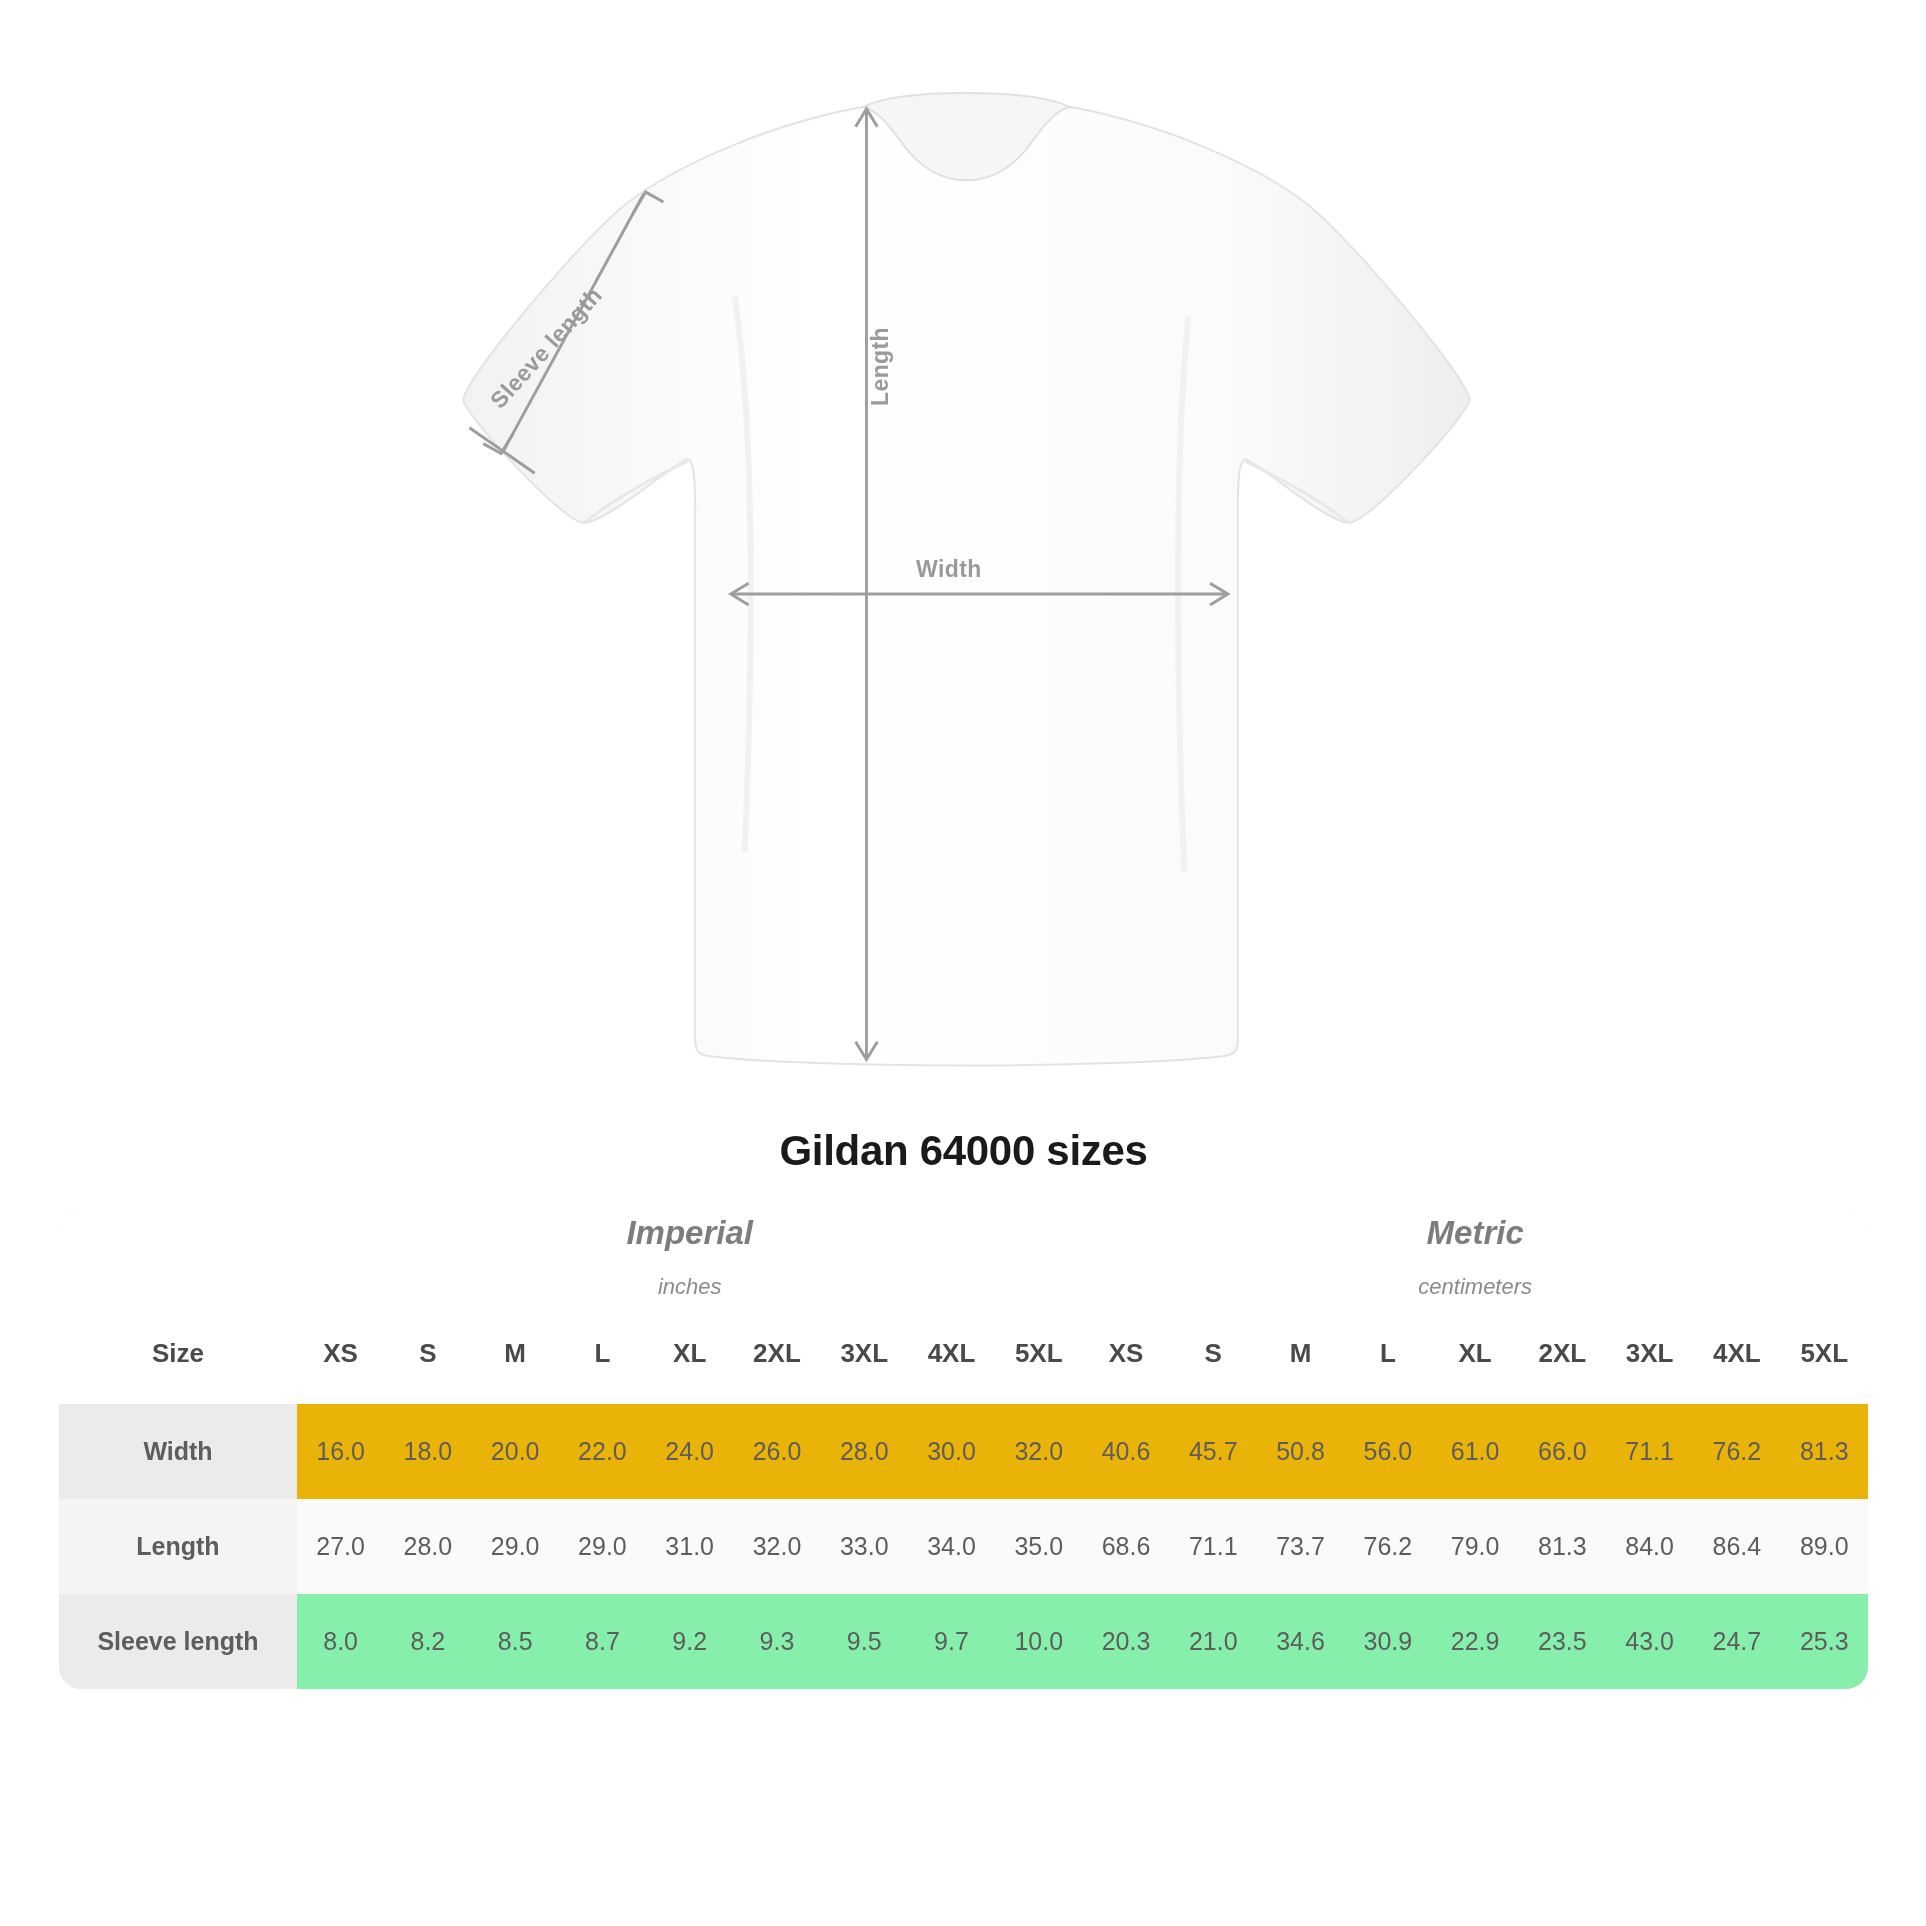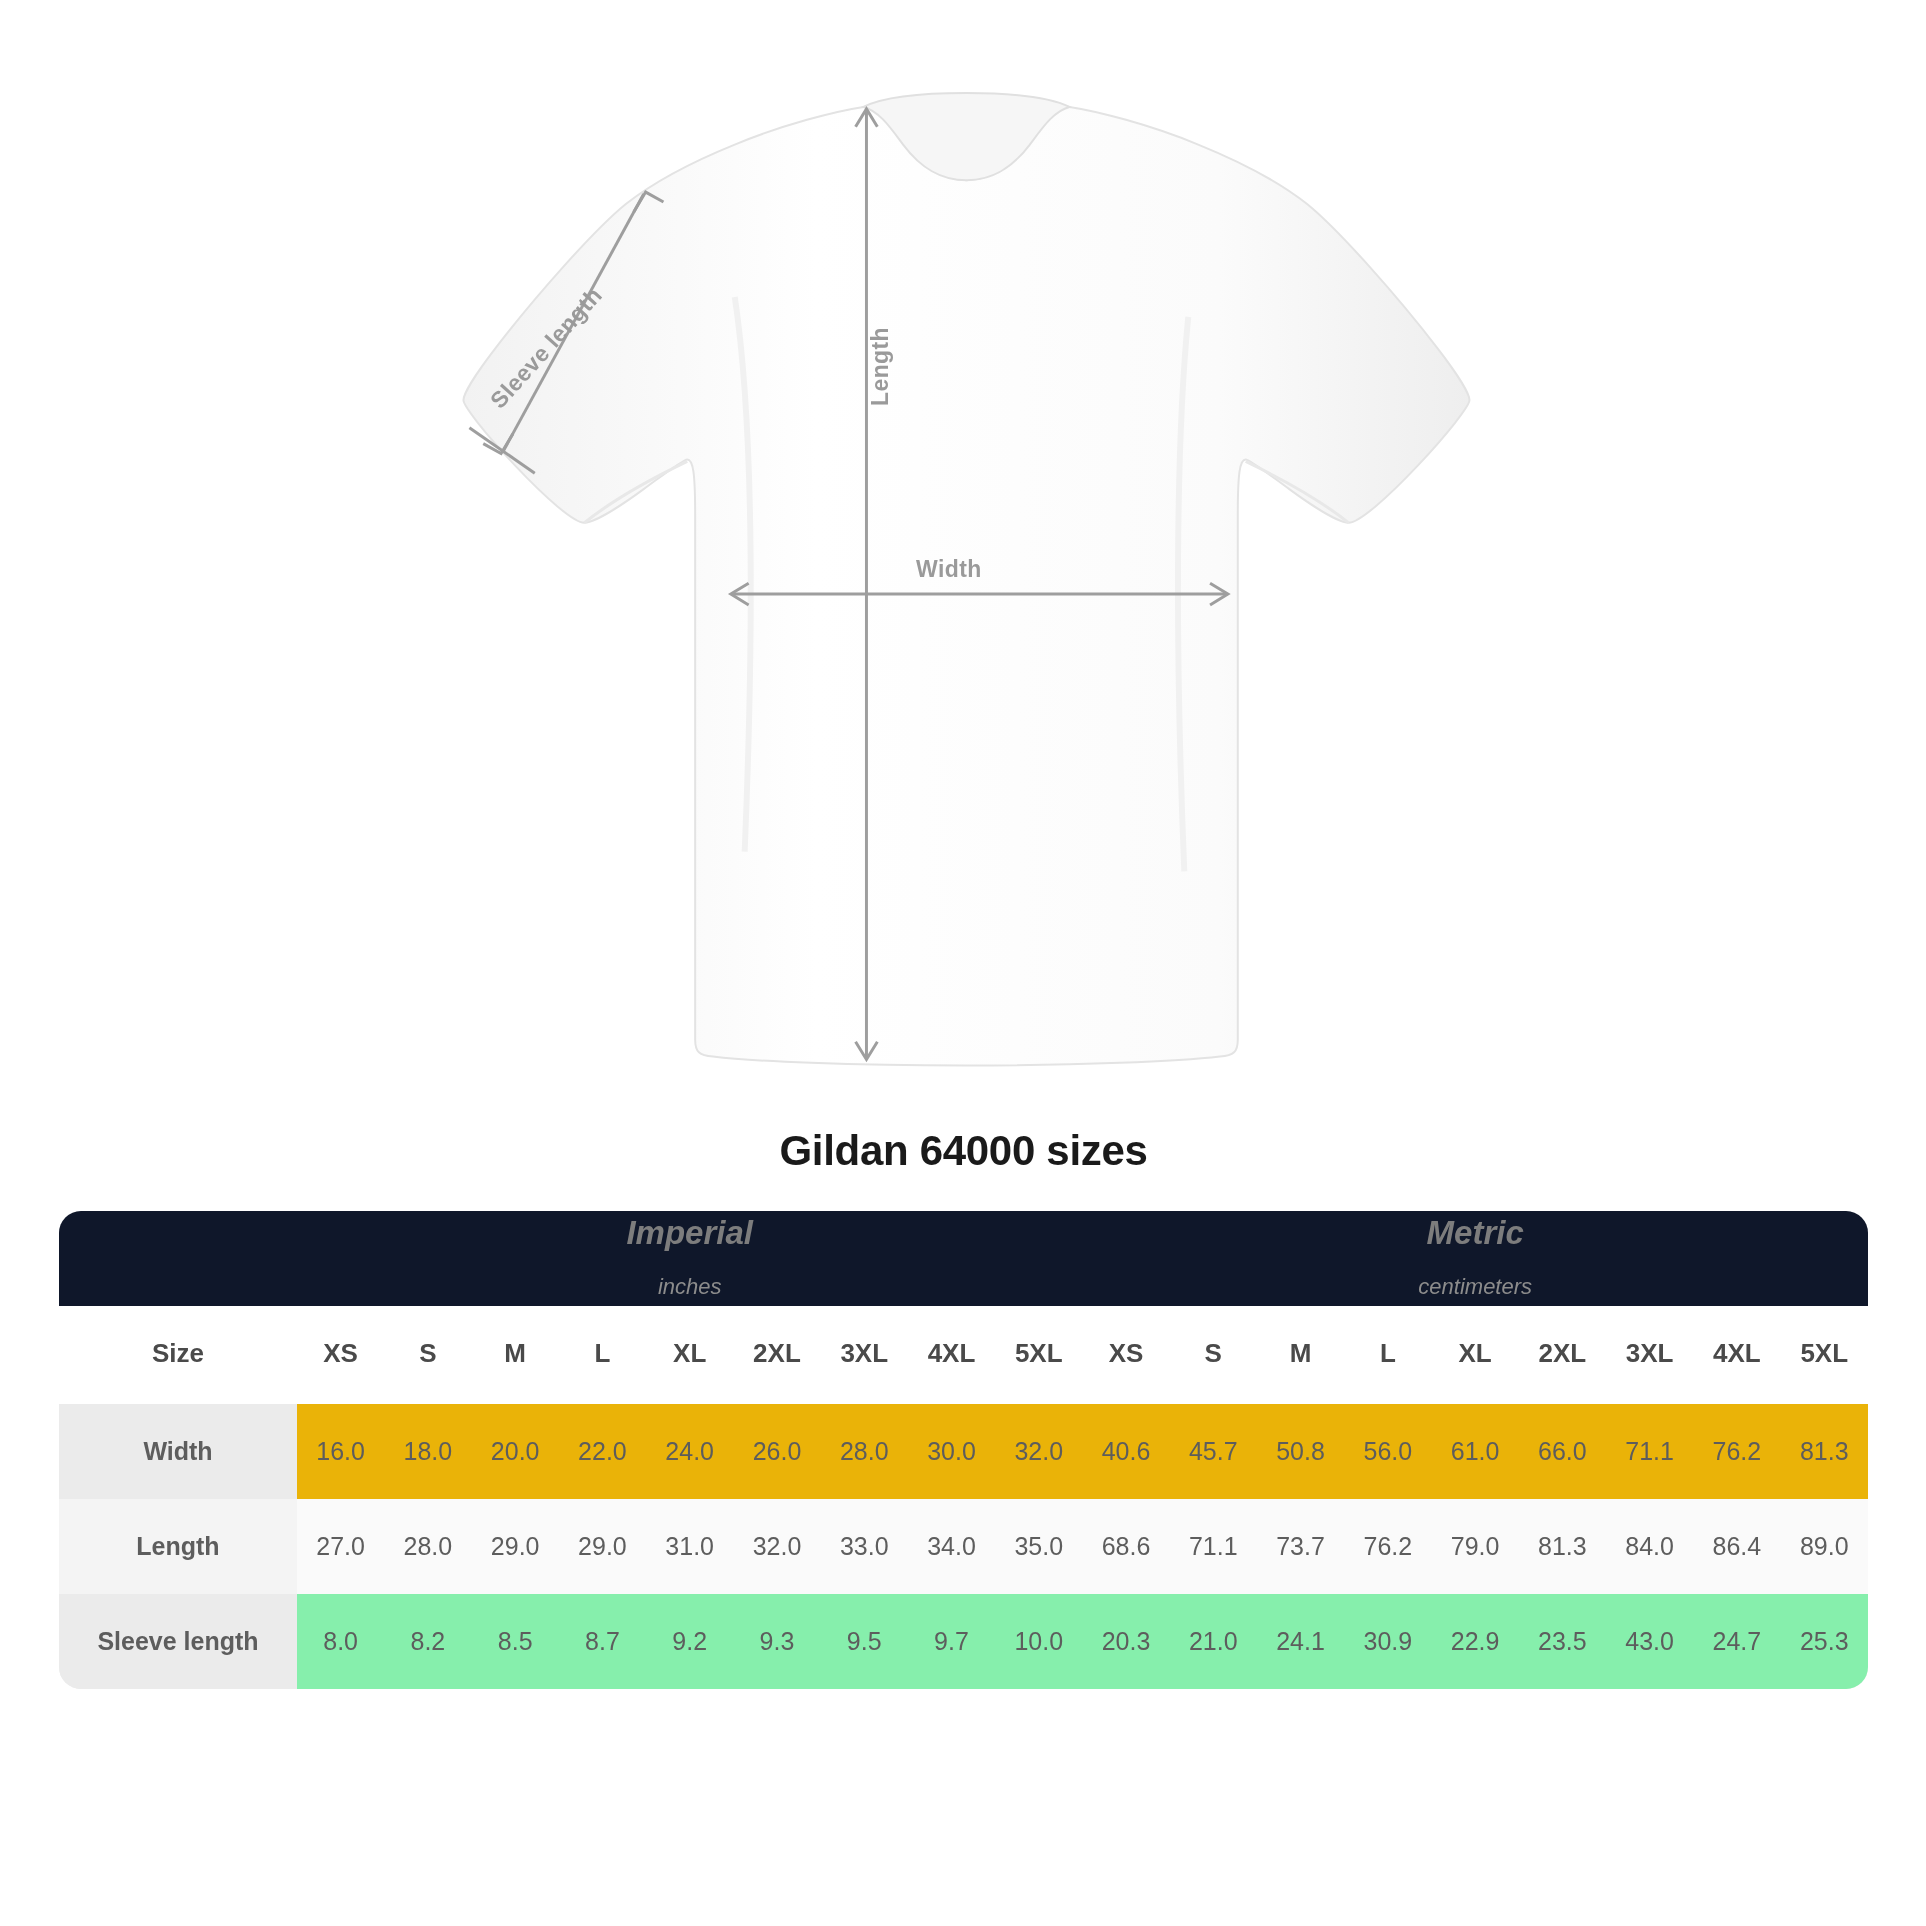--- a/index.html
+++ b/index.html
@@ -86,21 +86,21 @@
     text-align: center;
     font-size: 25px;
     color: #5d5d5d;
     padding: 0;
     height: 95px;
     vertical-align: middle;
     border: none;
   }
   .sys-head td {
     height: 135px;
-    background: #0f172a;
+    background: #ffffff;
   }
   .sys-name {
     font-size: 33px;
     font-weight: bold;
     font-style: italic;
     color: #7d7d7d;
     line-height: 1.15;
   }
   .sys-unit {
     font-size: 22px;
@@ -307,21 +307,21 @@
             <td class="cell-div">8.2</td>
             <td class="cell-div">8.5</td>
             <td class="cell-div">8.7</td>
             <td class="cell-div">9.2</td>
             <td class="cell-div">9.3</td>
             <td class="cell-div">9.5</td>
             <td class="cell-div">9.7</td>
             <td class="cell-div">10.0</td>
             <td class="cell-div">20.3</td>
             <td class="cell-div">21.0</td>
-            <td class="cell-div">24.1</td>
+            <td class="cell-div">34.6</td>
             <td class="cell-div">30.9</td>
             <td class="cell-div">22.9</td>
             <td class="cell-div">23.5</td>
             <td class="cell-div">43.0</td>
             <td class="cell-div">24.7</td>
             <td class="cell-div">25.3</td>
           </tr>
         </tbody>
     </table>
   </div>

